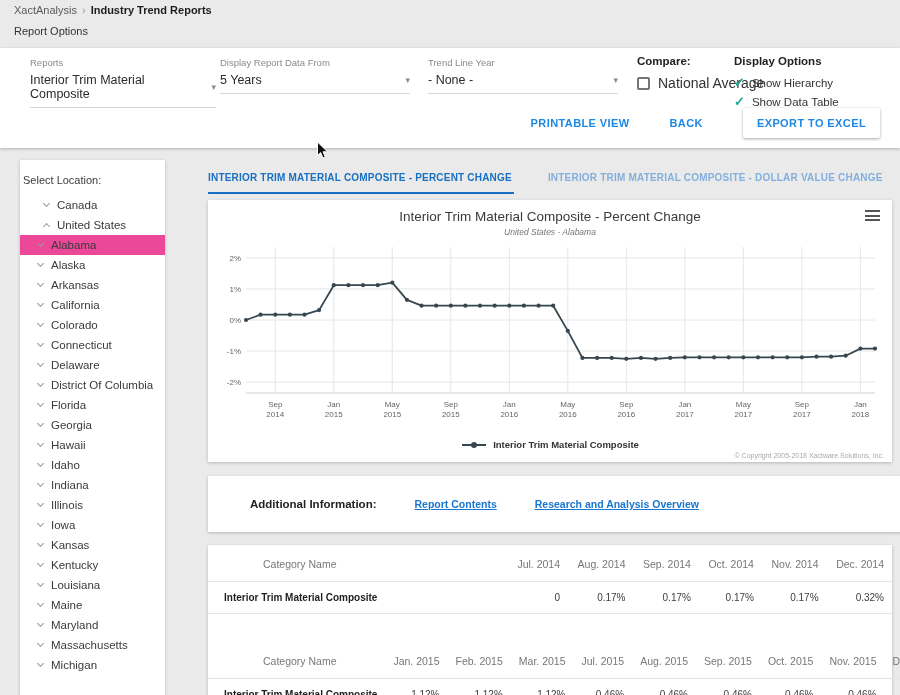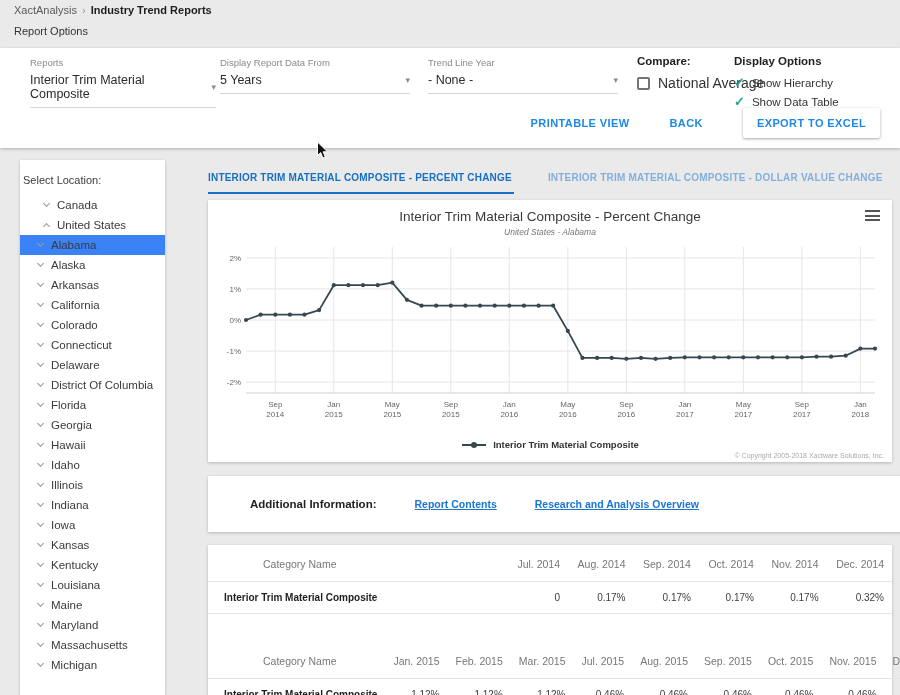--- a/index.html
+++ b/index.html
@@ -37,21 +37,21 @@
   .ck { color:#26a69a; font-size:13px; font-weight:bold; }
   .actions { position:absolute; right:20px; top:60px; display:flex; align-items:center; gap:40px; }
   .text-btn { border:none; background:none; color:#1e88e5; font-weight:bold; font-size:11px; letter-spacing:.4px; font-family:inherit; cursor:pointer; }
   .raised-btn { border:none; background:#fff; box-shadow:0 1px 3px rgba(0,0,0,.35); border-radius:2px; color:#1e88e5; font-weight:bold; font-size:11px; letter-spacing:.4px; padding:9px 14px; font-family:inherit; cursor:pointer; }
 
   
   .sidebar { position:absolute; left:20px; top:160px; width:145px; height:535px; overflow:hidden; }
   .sb-label { font-size:11px; color:#3c3c3c; padding:14px 0 9px 3px; }
   .loc-item { display:flex; align-items:center; height:20px; padding-left:24px; font-size:11.5px; color:#3a3a3a; cursor:pointer; white-space:nowrap; }
   .loc-item.lvl1 { padding-left:18px; }
-  .loc-item.selected { background:#3b82f6; }
+  .loc-item.selected { background:#ec4899; }
   .chev { width:5px; height:5px; border-right:1.4px solid #9a9a9a; border-bottom:1.4px solid #9a9a9a; transform:rotate(45deg); margin-right:8px; margin-top:-3px; flex:none; }
   .chev.up { transform:rotate(-135deg); margin-top:3px; }
 
   
   .tabbar { position:absolute; left:208px; top:165px; display:flex; gap:34px; }
   .tab { font-size:10px; font-weight:bold; letter-spacing:.2px; color:rgba(25,118,210,.5); padding:7px 2px 9px 0; cursor:pointer; white-space:nowrap; }
   .tab.active { color:#1770c3; border-bottom:2px solid #1770c3; }
 
   
   .chart-card { position:absolute; left:208px; top:200px; width:684px; height:262px; }
@@ -198,25 +198,25 @@
       <div class="loc-item lvl1">
         <span class="chev"></span>
         <span class="loc-label">Hawaii</span>
       </div>
       <div class="loc-item lvl1">
         <span class="chev"></span>
         <span class="loc-label">Idaho</span>
       </div>
       <div class="loc-item lvl1">
         <span class="chev"></span>
+        <span class="loc-label">Indiana</span>
+      </div>
+      <div class="loc-item lvl1">
+        <span class="chev"></span>
         <span class="loc-label">Illinois</span>
-      </div>
-      <div class="loc-item lvl1">
-        <span class="chev"></span>
-        <span class="loc-label">Indiana</span>
       </div>
       <div class="loc-item lvl1">
         <span class="chev"></span>
         <span class="loc-label">Iowa</span>
       </div>
       <div class="loc-item lvl1">
         <span class="chev"></span>
         <span class="loc-label">Kansas</span>
       </div>
       <div class="loc-item lvl1">

